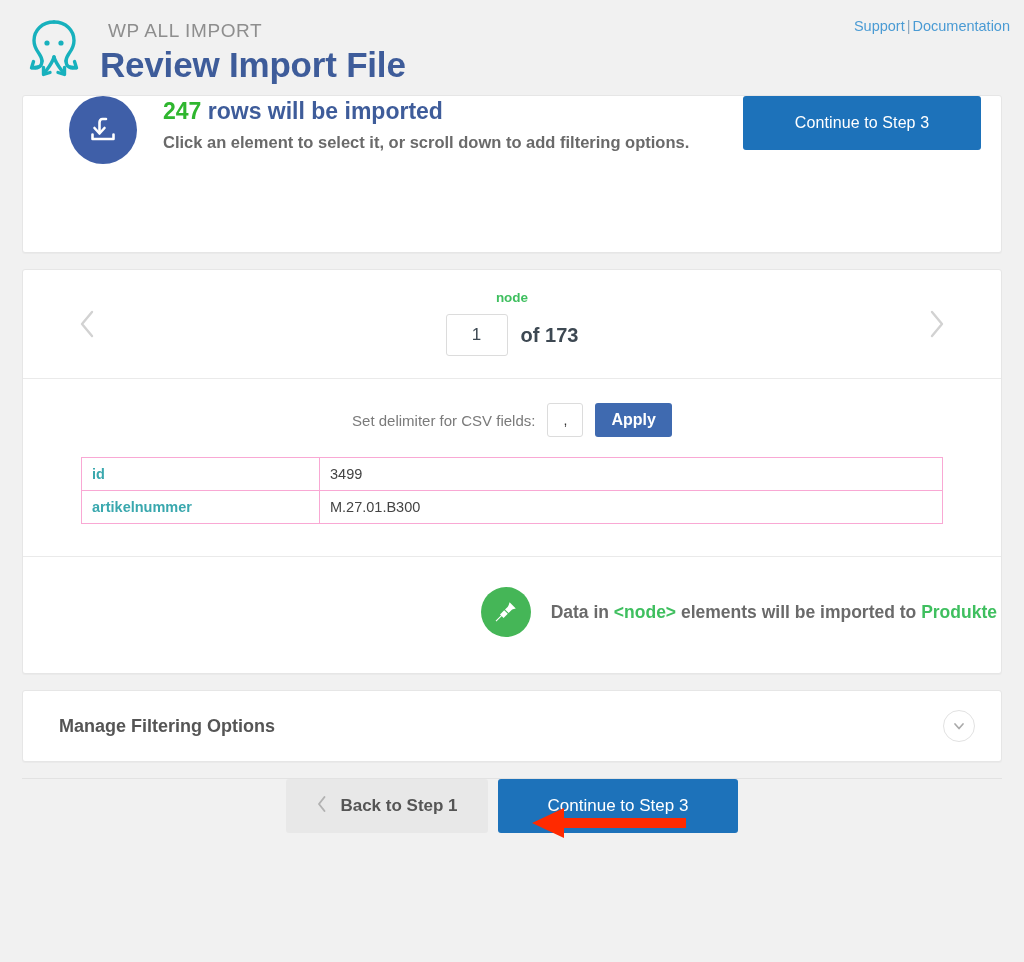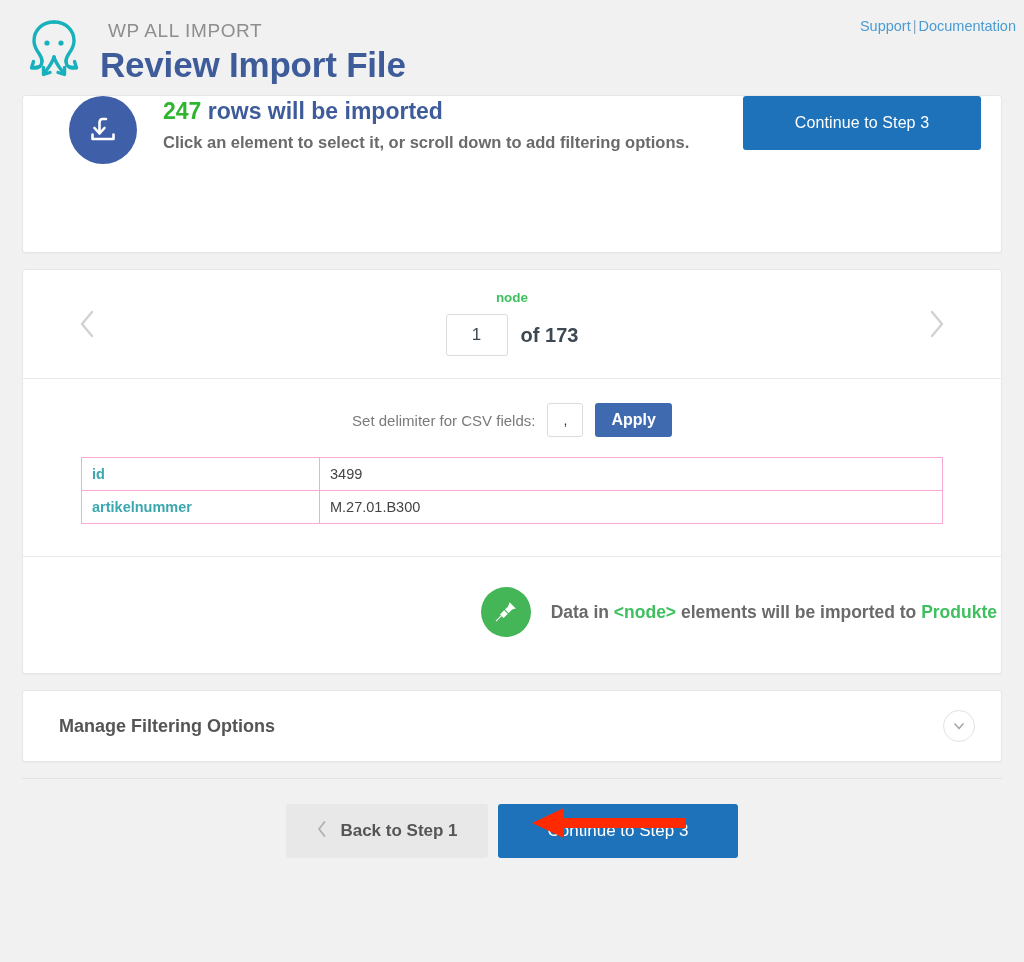--- a/index.html
+++ b/index.html
@@ -42,21 +42,21 @@
   .page-title {
     font-size: 35px;
     font-weight: bold;
     color: #3e5c9a;
     line-height: 44px;
     letter-spacing: -0.2px;
     margin-top: 1px;
   }
   .header-links {
     position: absolute;
-    right: 8px;
+    right: 14px;
     top: 18px;
     font-size: 14.5px;
     color: #4a9bd4;
     white-space: nowrap;
   }
   .header-links a { color: #4a9bd4; text-decoration: none; }
   .header-links .sep { color: #8aa6bd; margin: 0 2px; }
 
   
   .card {
@@ -255,21 +255,20 @@
     display: flex;
     align-items: center;
     justify-content: center;
     cursor: pointer;
   }
 
   
   .footer {
     border-top: 1px solid #e2e2e2;
     margin: 0 22px;
-    padding-top: 25px;
     display: flex;
     justify-content: center;
     gap: 10px;
     position: relative;
   }
   .btn-back {
     background: #e8e8e8;
     color: #555;
     border: none;
     border-radius: 3px;

